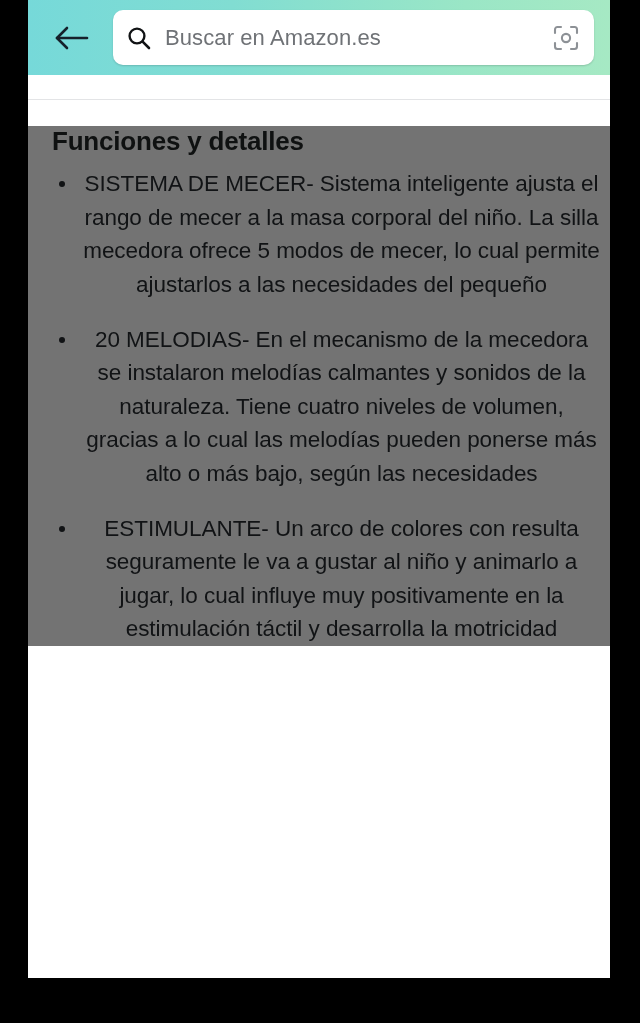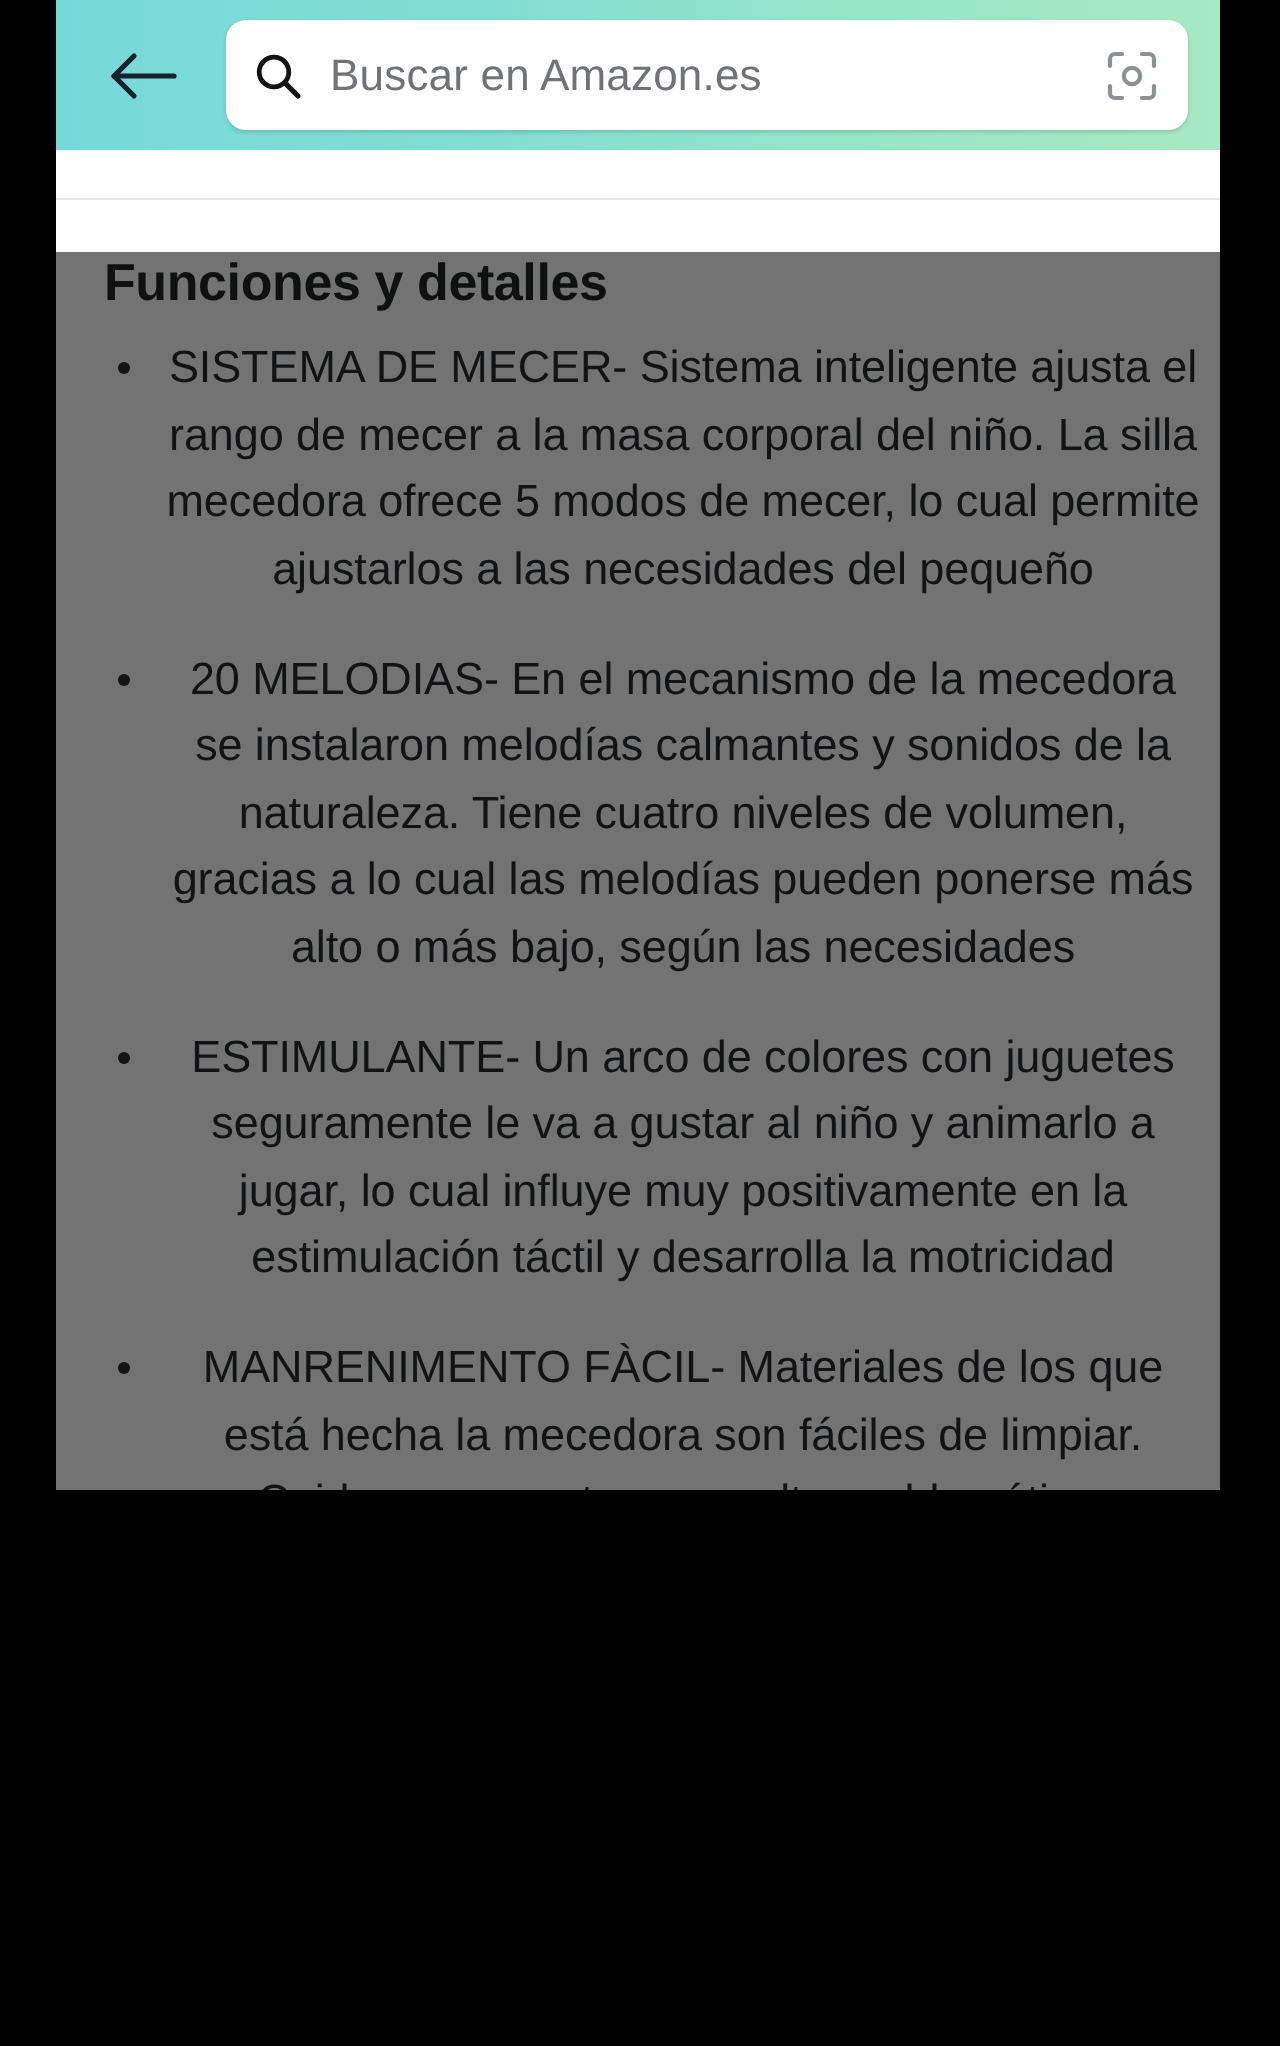--- a/index.html
+++ b/index.html
@@ -7,21 +7,21 @@
     margin: 0;
     padding: 0;
     background: #000000;
   }
   body {
     font-family: "Liberation Sans", "DejaVu Sans", sans-serif;
   }
   #screen {
     position: relative;
     width: 640px;
-    height: 745px;
+    height: 978px;
     overflow: hidden;
     background: #000000;
   }
 
   
   .bezel {
     position: absolute;
     top: 0;
     bottom: 0;
     background: #000000;
@@ -192,20 +192,19 @@
     <div class="gap-white"></div>
     <div class="divider"></div>
 
     <div class="content">
 
       <h2 class="section-title">Funciones y detalles</h2>
 
       <ul class="feature-list">
         <li>SISTEMA DE MECER- Sistema inteligente ajusta el rango de mecer a la masa corporal del niño. La silla mecedora ofrece 5 modos de mecer, lo cual permite ajustarlos a las necesidades del pequeño</li>
         <li>20 MELODIAS- En el mecanismo de la mecedora se instalaron melodías calmantes y sonidos de la naturaleza. Tiene cuatro niveles de volumen, gracias a lo cual las melodías pueden ponerse más alto o más bajo, según las necesidades</li>
-        <li>ESTIMULANTE- Un arco de colores con juguetes seguramente le va a gustar al niño y animarlo a jugar, lo cual influye muy positivamente en la estimulación táctil y desarrolla la motricidad</li>
-        <li>MANRENIMENTO FÀCIL- Materiales de los que está hecha la mecedora son fáciles de limpiar. Cuidar su aspecto no resulta problemático. Contiene el 75% de algodón y el 25% de fibras de poliéster</li>
+        <li>ESTIMULANTE- Un arco de colores con resulta seguramente le va a gustar al niño y animarlo a jugar, lo cual influye muy positivamente en la estimulación táctil y desarrolla la motricidad</li>
       </ul>
 
     </div>
 
   </div>
 </div>
 
 </body></html>

